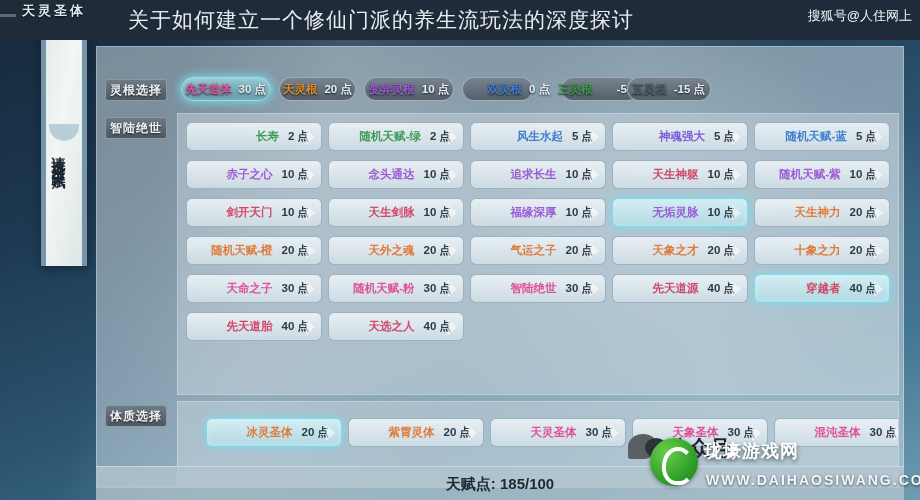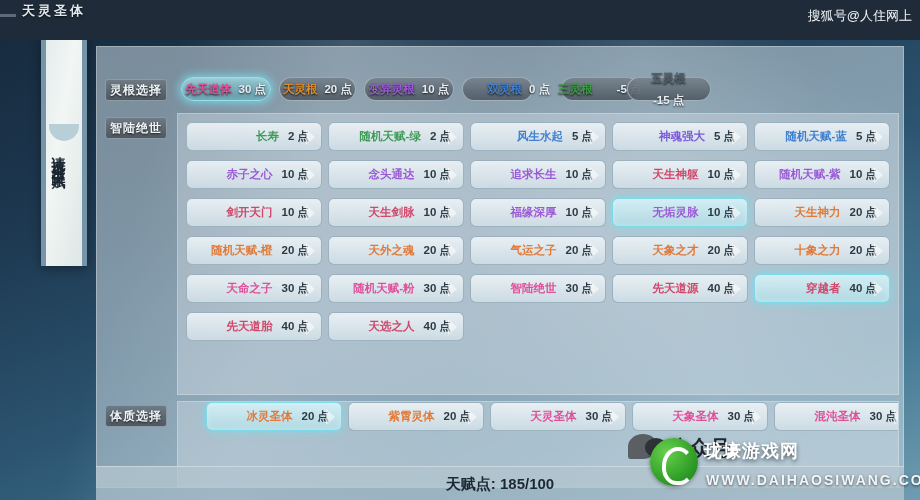--- a/index.html
+++ b/index.html
@@ -197,21 +197,21 @@
   #tizhi-area {
     position: absolute;
     left: 80px; top: 354px;
     width: 722px; height: 86px;
     background: rgba(214,226,232,0.40);
     border: 1px solid rgba(255,255,255,0.25);
     overflow: hidden;
   }
   #tizhi-grid {
     position: absolute;
-    left: 8px; top: 0;
+    left: 8px; top: 16px;
     width: 706px;
     display: grid;
     grid-template-columns: repeat(5, 136px);
     grid-auto-rows: 29px;
     column-gap: 6px;
     row-gap: 9px;
     padding-left: 20px;
   }
 
   
@@ -379,21 +379,21 @@
             <span class="tab-cost">10 点</span>
           </div>
           <div class="root-tab" style="left: 280.8px; width: 71.2px;">
             <span class="tab-name" style="color: rgb(63, 127, 208); padding-left: 43px;">双灵根</span>
             <span class="tab-cost">0 点</span>
           </div>
           <div class="root-tab" style="left: 380px; width: 77.6px; gap: 24px;">
             <span class="tab-name" style="color: rgb(62, 155, 72);">三灵根</span>
             <span class="tab-cost">-5 点</span>
           </div>
-          <div class="root-tab" style="left: 445.6px; width: 84px; flex-direction: column;">
+          <div class="root-tab" style="left: 445.6px; width: 84px;">
             <span class="tab-name" style="color: rgb(84, 96, 106);">五灵根</span>
             <span class="tab-cost">-15 点</span>
           </div>
         </div>
 
       <div id="talent-area">
         <div id="talent-grid">
             <div class="chip">
               <span class="chip-name" style="color: rgb(62, 155, 88);">长寿</span>
               <span class="chip-cost">2 点</span>
@@ -563,20 +563,21 @@
       </div>
     </div>
 
     <div id="status-bar">
       <div id="talent-points">天赋点: 185/100</div>
     </div>
   </div>
 
   <div id="header-bar">
     <div id="header-left-tick"></div>
+    <div id="header-title">关于如何建立一个修仙门派的养生流玩法的深度探讨</div>
     <div id="header-watermark">搜狐号@人住网上</div>
   </div>
 
   <div id="wechat-overlay">
     <div id="wechat-bubble"></div>
     <div id="wechat-text">公众号</div>
   </div>
 
   <div id="site-logo">
     <div id="site-logo-circle"></div>

